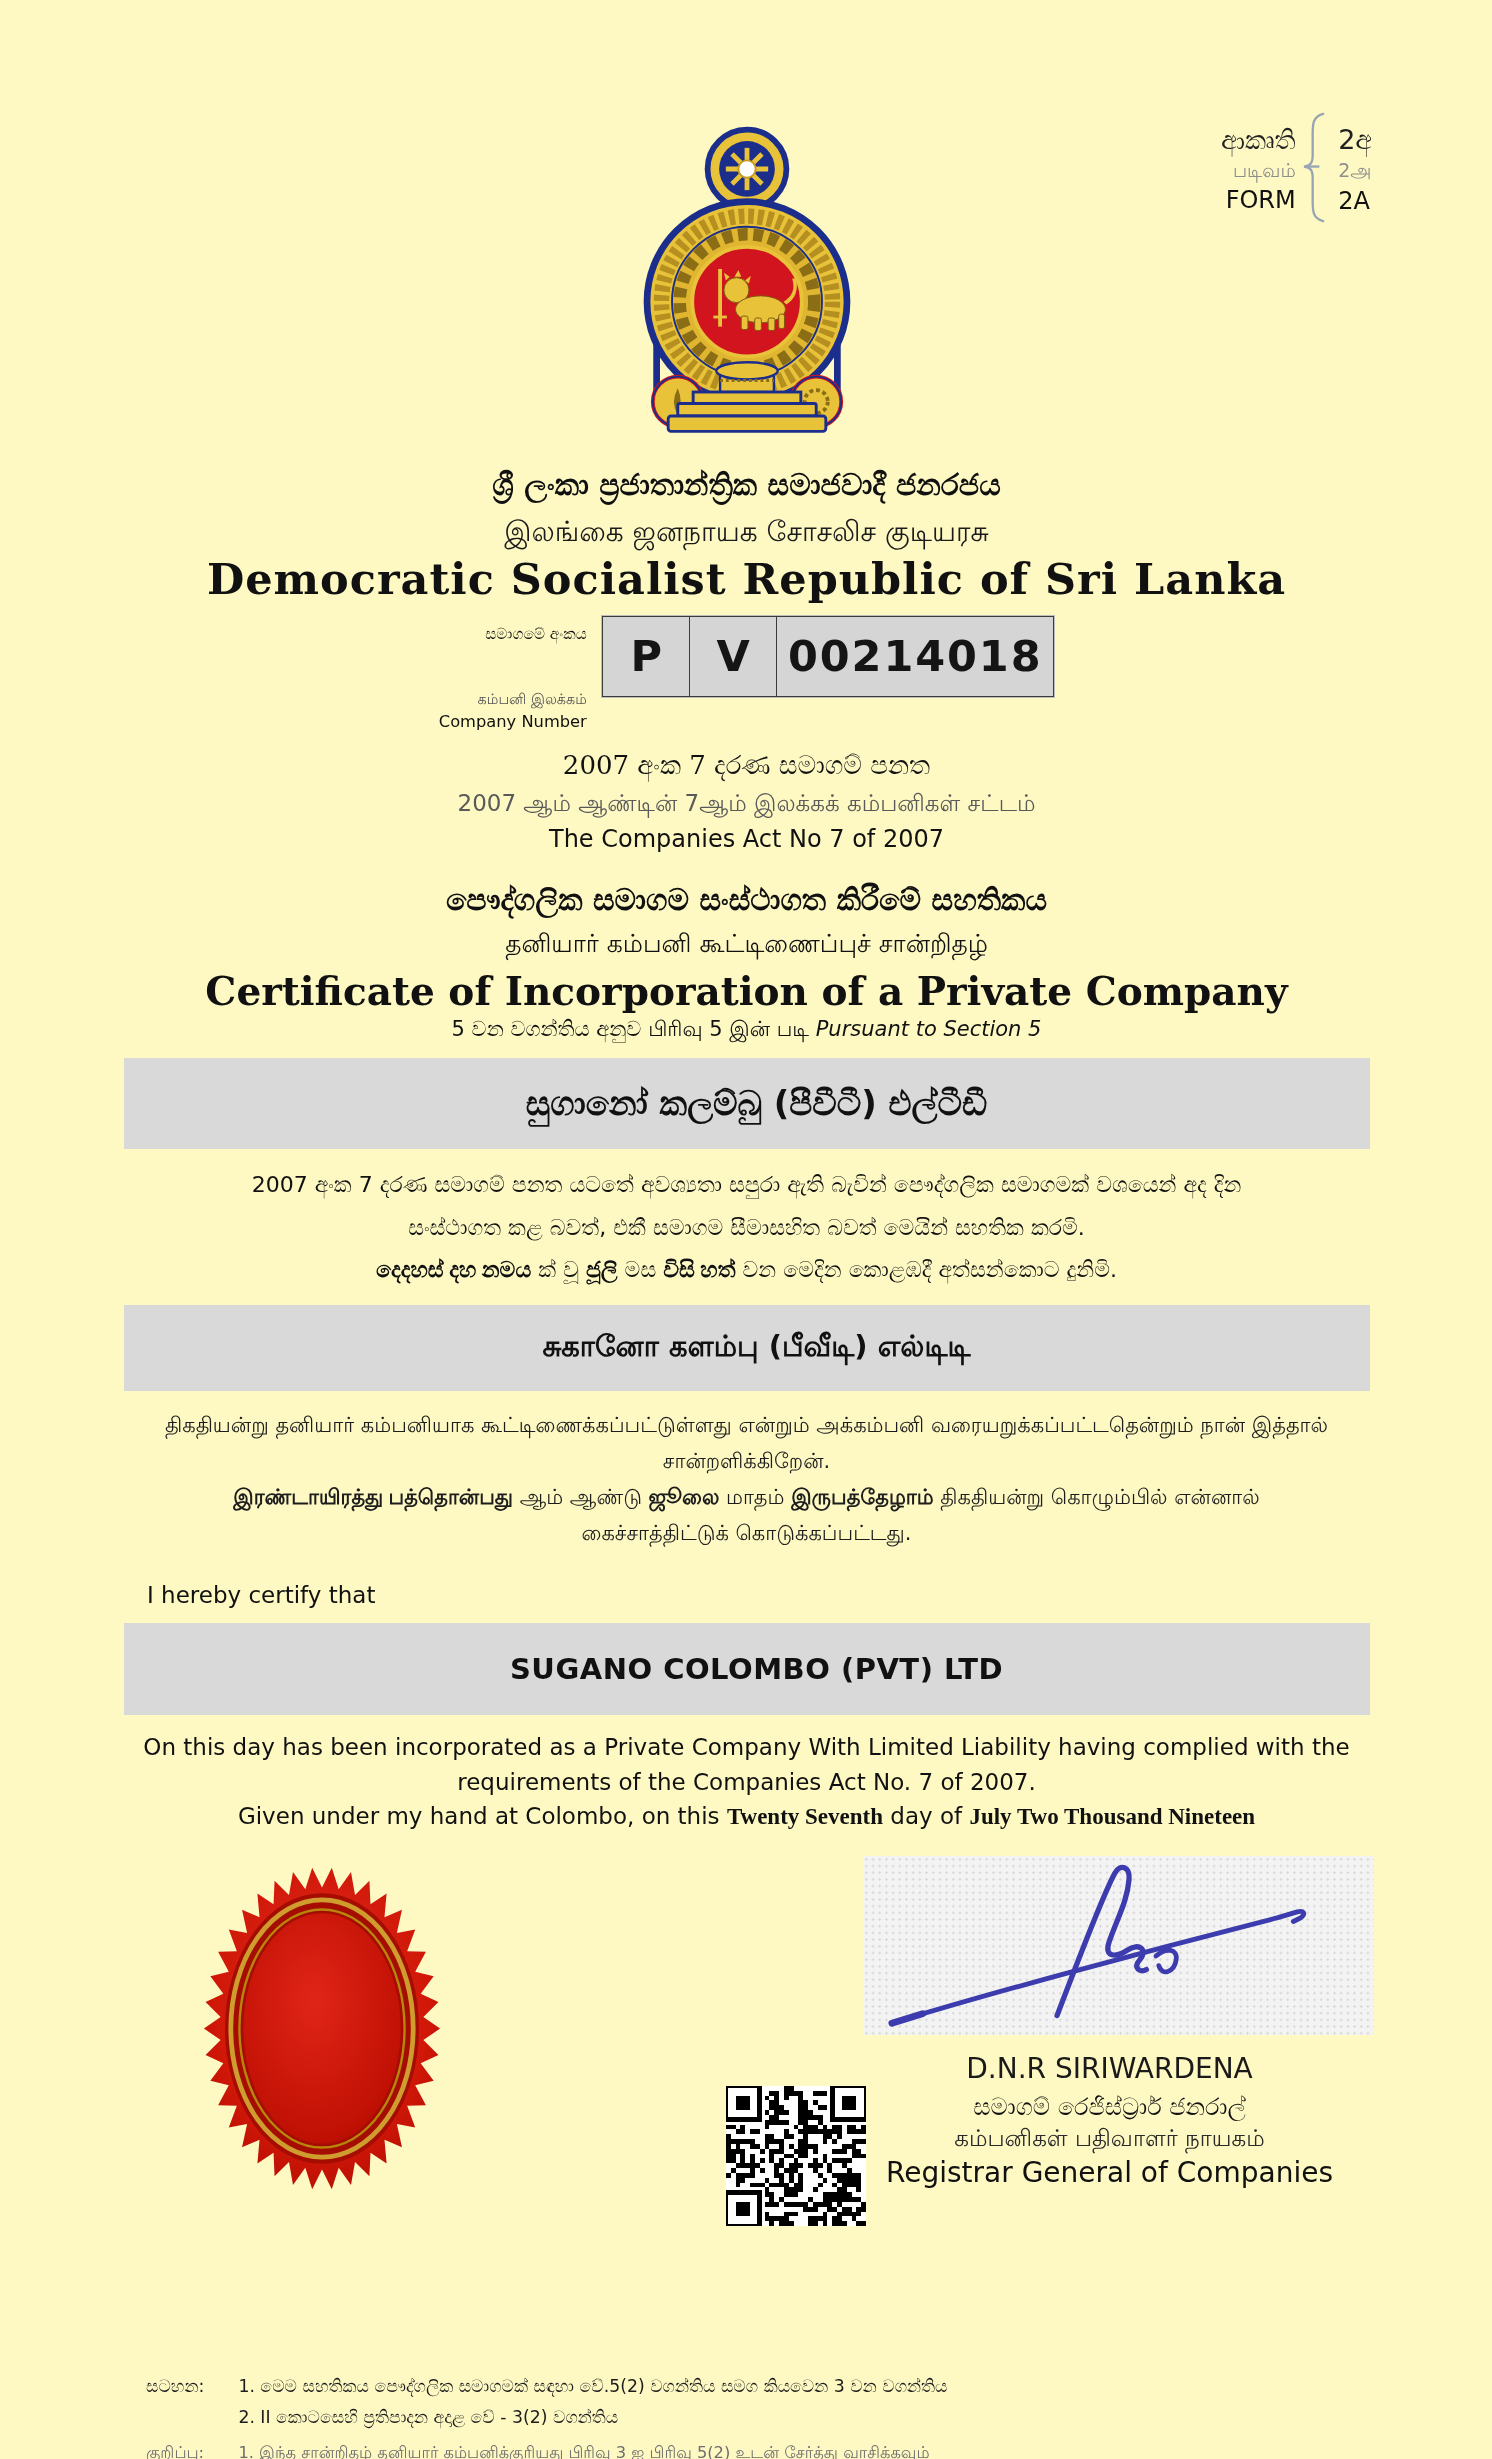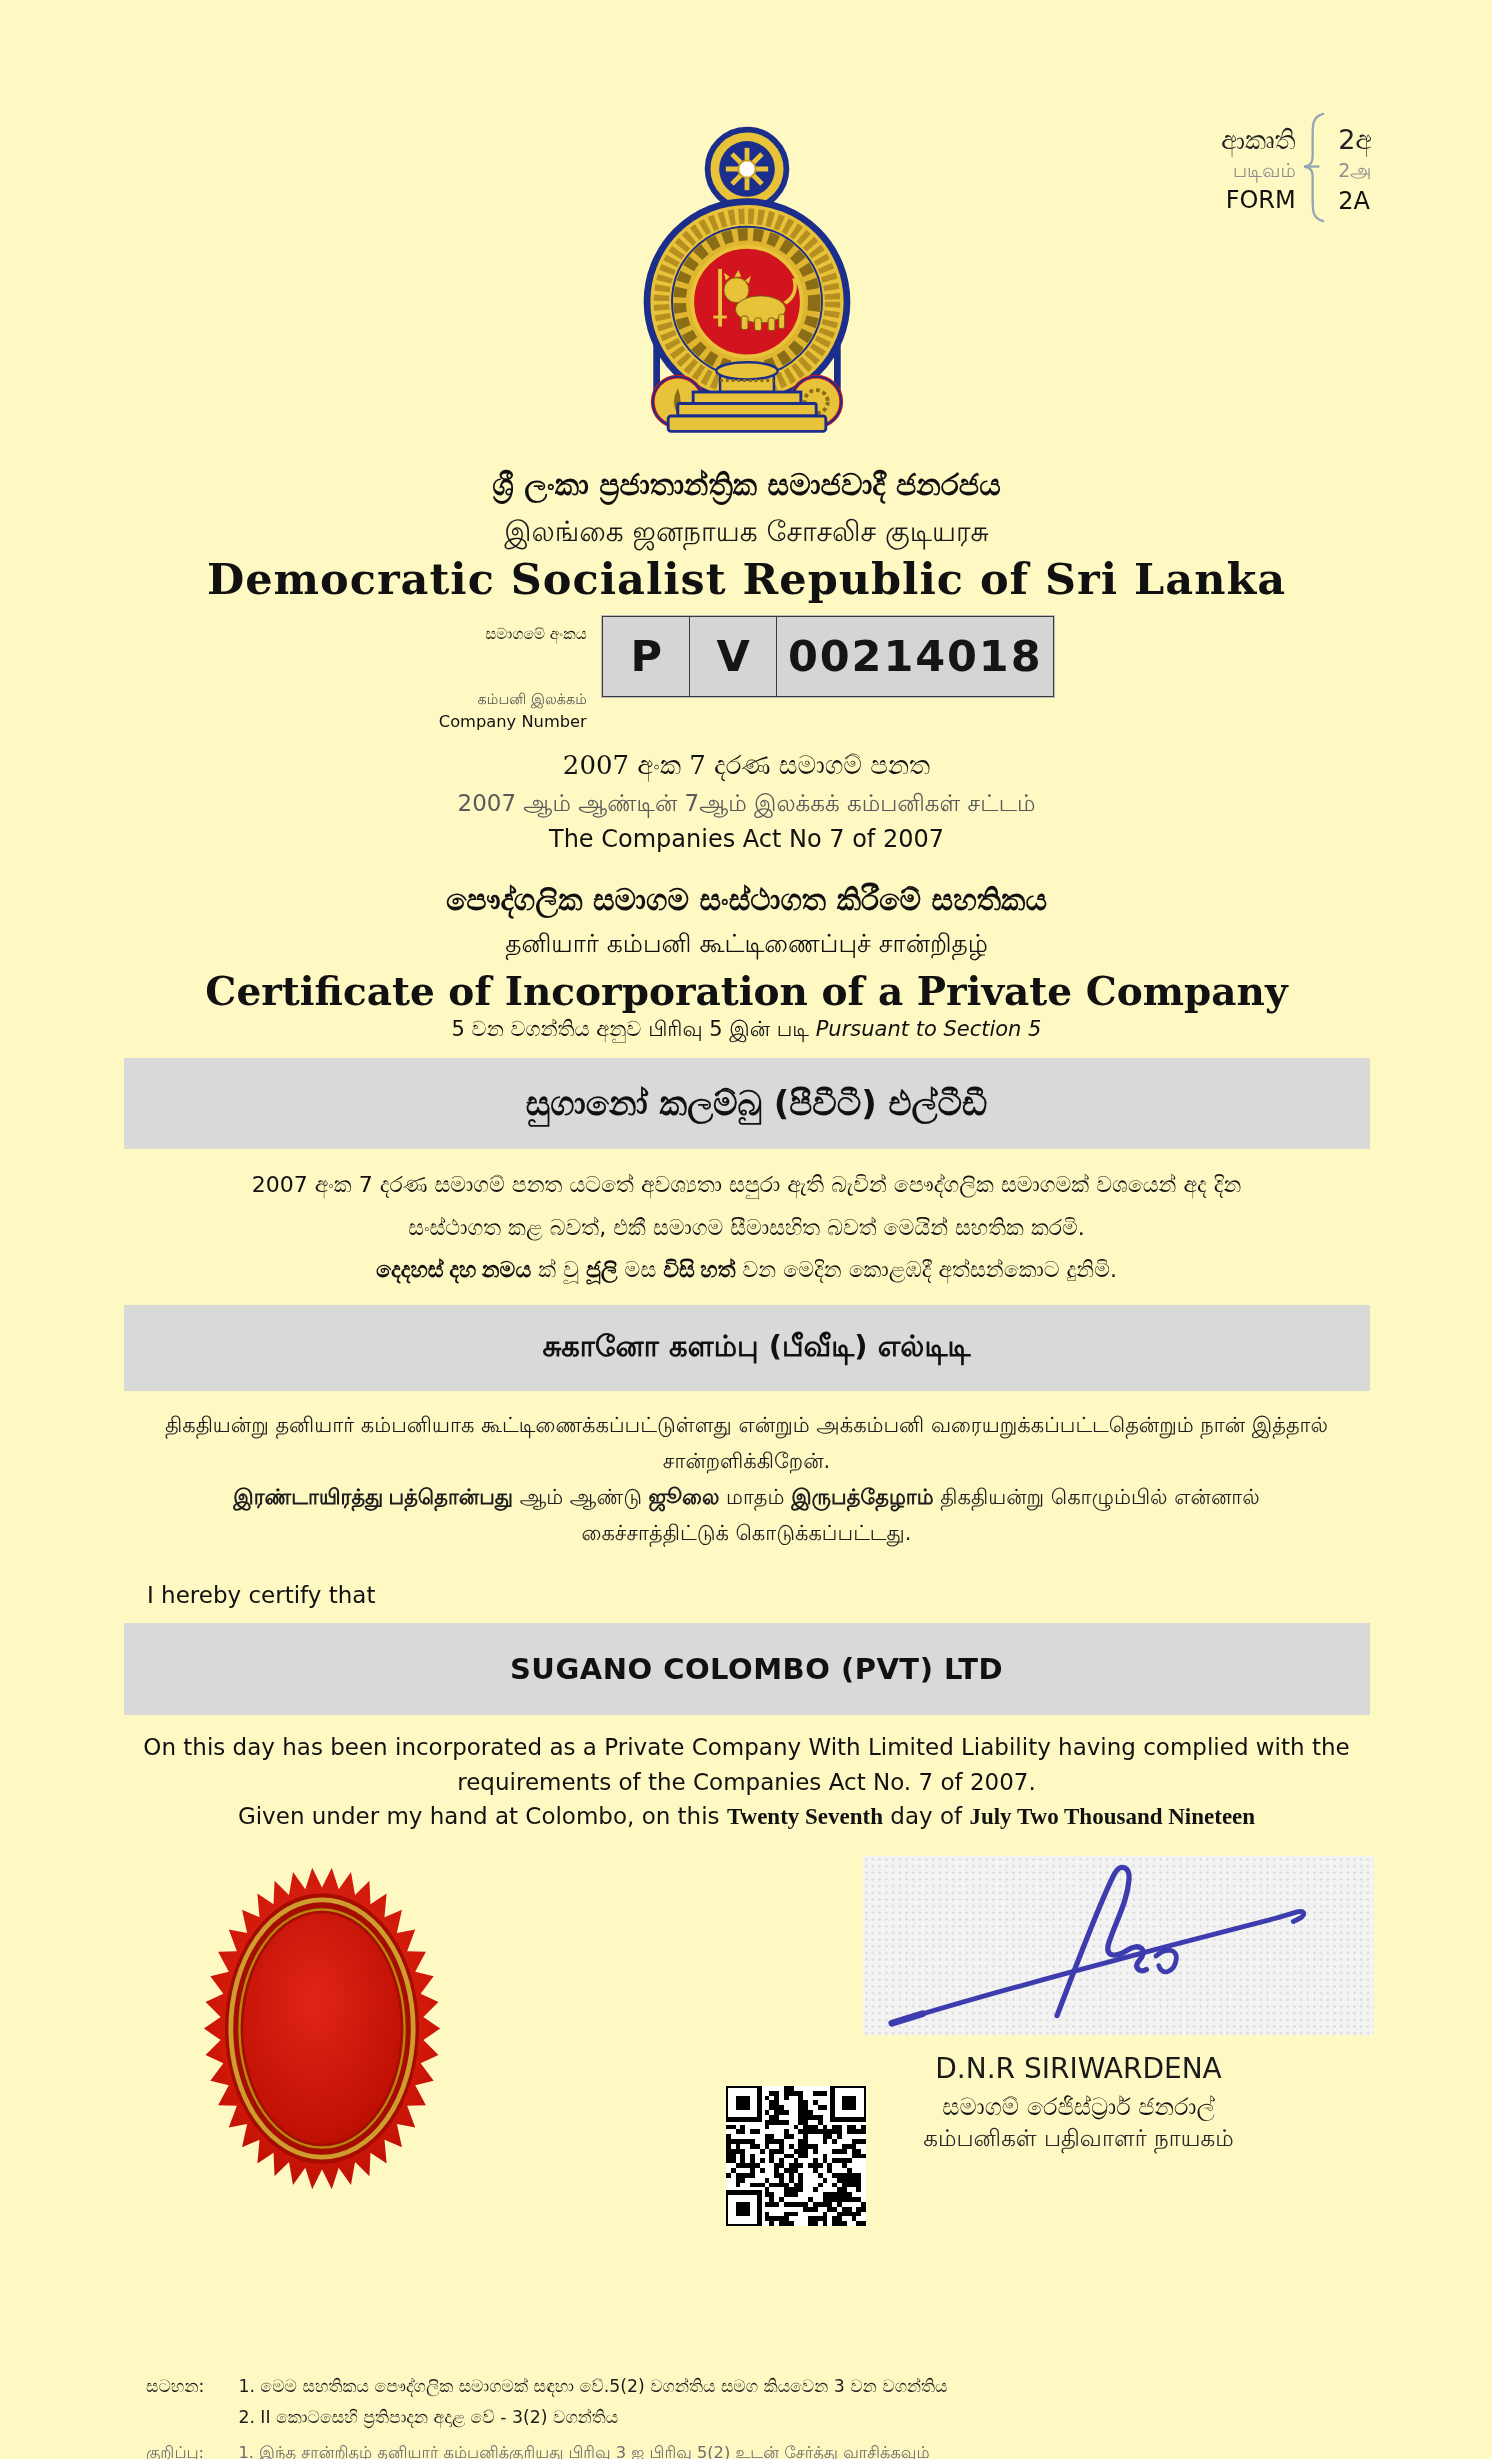--- a/index.html
+++ b/index.html
@@ -67,21 +67,21 @@
   .certify{margin:31px 0 0 147px;font-size:23px;text-align:left;}
 
   
   .sig-section{position:relative;height:507px;margin-top:5.8px;}
   .seal{position:absolute;left:202px;top:25px;width:240px;height:327px;}
   .sig-img{position:absolute;left:863px;top:15.4px;width:511px;height:179px;
            background-color:#f3f3f3;
            background-image:radial-gradient(#d7d7d7 1px, rgba(0,0,0,0) 1.2px);
            background-size:6.7px 6.7px;}
   .sig-img svg{position:absolute;left:0;top:0;}
-  .signatory{position:absolute;left:823px;top:211px;width:511px;text-align:center;line-height:1.25;}
+  .signatory{position:absolute;left:854px;top:211px;width:511px;text-align:center;line-height:1.25;}
   .sg-name{font-size:28px;color:#1a1a1a;}
   .sg-si{font-size:24px;margin-top:5.8px;}
   .sg-ta{font-size:23px;margin-top:1.9px;color:#2a2a2a;}
   .sg-en{font-size:28px;margin-top:1.9px;}
   .qr{position:absolute;left:726px;top:246px;width:140px;height:140px;background:#fff;}
 
   
   .notes{margin:29px 0 0 146px;}
   .note-row{display:flex;margin-bottom:5.8px;}
   .note-label{width:77px;flex:none;}
@@ -275,20 +275,21 @@
           <path d="M202 166 C224 108 250 40 262 18 C268 7 278 11 277 24 C275 48 264 66 256 90 C251 105 263 106 275 98 C288 89 297 98 288 108 C281 116 288 122 295 118" stroke-width="5.5"></path>
           <path d="M305 104 C315 95 328 96 326 108 C324 121 311 125 308 114" stroke-width="5"></path>
         </g>
       </svg>
     </div>
 
     <div class="signatory">
       <div class="sg-name">D.N.R SIRIWARDENA</div>
       <div class="sg-si">සමාගම් රෙජිස්ට්‍රාර් ජනරාල්</div>
       <div class="sg-ta">கம்பனிகள் பதிவாளர் நாயகம்</div>
+      <div class="sg-en">Registrar General of Companies</div>
     </div>
 
     <span class="qr">
       <svg width="140" height="140" viewBox="0 0 29 29" shape-rendering="crispEdges">
           <g fill="#000">
             <rect x="12" y="0" width="1" height="1"></rect>
             <rect x="13" y="0" width="1" height="1"></rect>
             <rect x="9" y="1" width="1" height="1"></rect>
             <rect x="10" y="1" width="1" height="1"></rect>
             <rect x="12" y="1" width="1" height="1"></rect>

